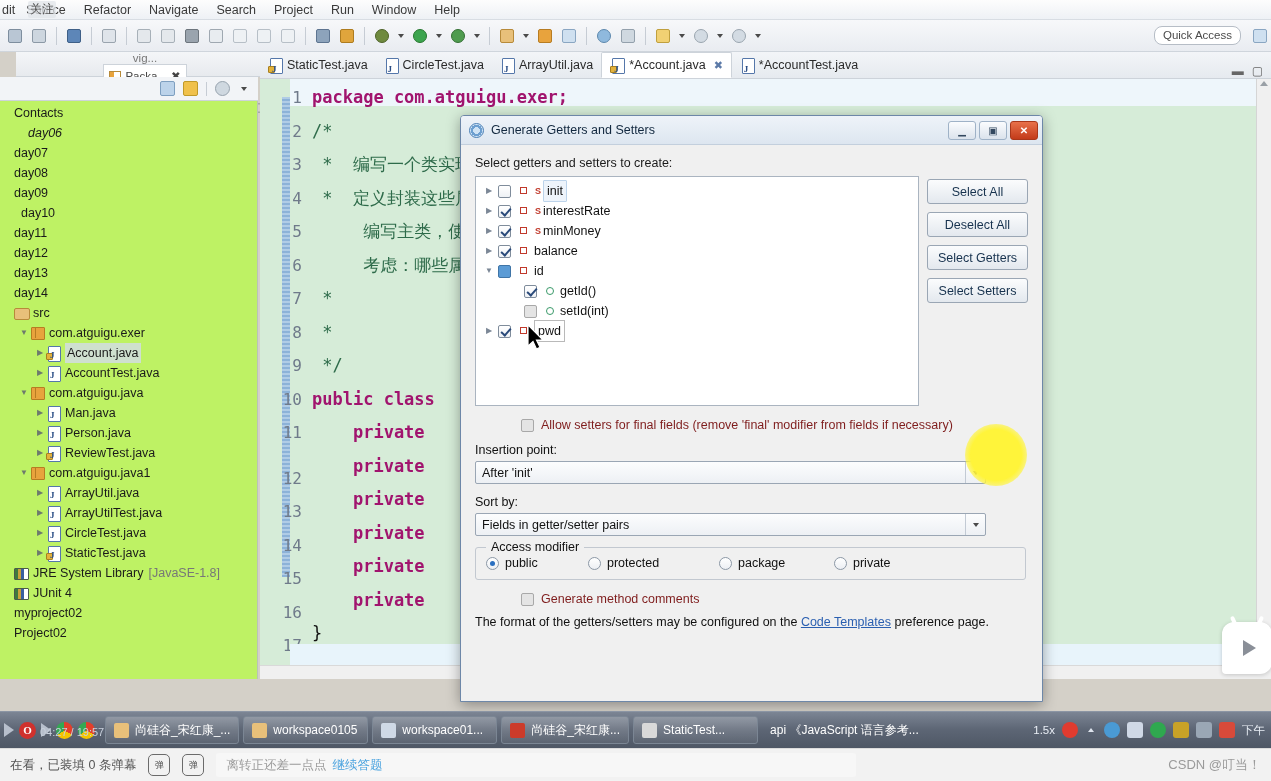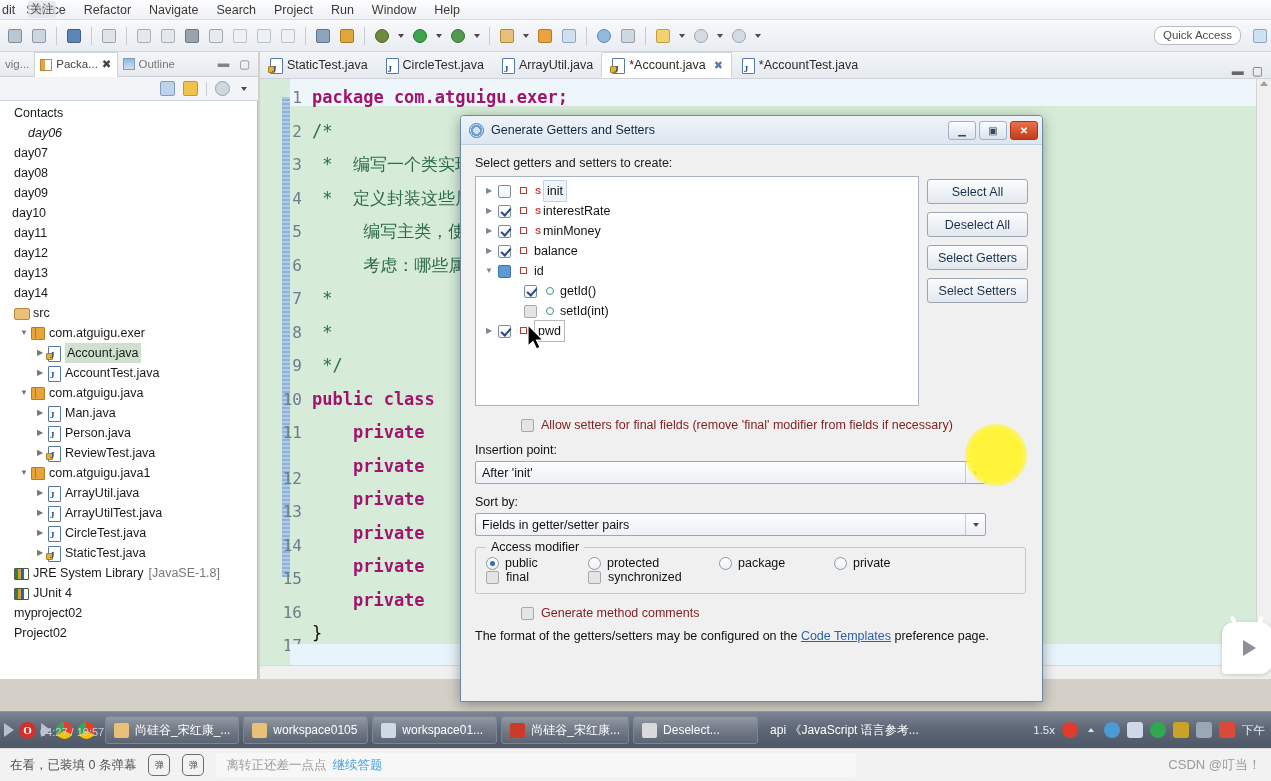--- a/index.html
+++ b/index.html
@@ -44,36 +44,37 @@
   .tbtn .sq { position:absolute; left:4px; top:4px; width:14px; height:14px; border-radius:2px;}
   .tri-dn { width:0;height:0;border-left:3.5px solid transparent;border-right:3.5px solid transparent;border-top:4px solid #4a4a4a; display:inline-block; margin:0 3px;}
   .quick-access {
     margin-left:auto; margin-right:6px;
     border:1px solid #b6bdc6; background:#fff; border-radius:8px;
     height:19px; line-height:17px; padding:0 8px; font-size:11.5px; color:#4a4a4a;
   }
 
   
   .left-tabs {
-    position:absolute; left:0; top:52px; width:258px; height:25px;
+    position:absolute; left:16px; top:52px; width:258px; height:25px;
     background: linear-gradient(#f4f6f8,#e7eaee);
     display:flex; align-items:center; font-size:11.5px; color:#444;
     border-bottom:1px solid #cdd3da;
+    flex-direction:column;
   }
   .left-tabs .tb { padding:0 5px; white-space:nowrap; display:flex; align-items:center; gap:4px;}
   .left-tabs .tb.active { background:#fff; border:1px solid #cdd3da; border-bottom:none; height:25px; line-height:23px;}
   .left-tabs .tb.dim { color:#777; }
   .left-toolrow {
     position:absolute; left:0; top:77px; width:258px; height:24px;
     background:#f2f4f7; border-bottom:1px solid #cdd3da;
     display:flex; align-items:center; justify-content:flex-end; gap:8px; padding-right:8px;
   }
   .left-tree {
     position:absolute; left:0; top:101px; width:258px; height:578px;
-    background:#ffffff;
+    background:#bef264;
     border-right:1px solid #b9c3b9;
     overflow:hidden;
     padding-top:2px;
   }
   .trow { height:20px; line-height:20px; display:flex; align-items:center; font-size:12.5px; color:#1a1a1a; white-space:nowrap;}
   .trow .arrow { width:12px; text-align:center; color:#6d7a6d; font-size:8px; }
   .trow .ico { width:15px; height:14px; margin-right:4px; display:inline-block; position:relative;}
   .trow .lbl.hl { background:#cfe0cf; padding:0 2px;}
   .jlib { color:#777; }
 
@@ -394,21 +395,21 @@
       <div class="trow" style="padding-left: 2px;">
         <span class="arrow"></span>
         <span style="width: 0px;"></span>
         <span class="lbl">day08</span>
       </div>
       <div class="trow" style="padding-left: 2px;">
         <span class="arrow"></span>
         <span style="width: 0px;"></span>
         <span class="lbl">day09</span>
       </div>
-      <div class="trow" style="padding-left: 0;">
+      <div class="trow" style="padding-left: 9px;">
         <span class="arrow"></span>
         <span style="width: 0px;"></span>
         <span class="lbl">day10</span>
       </div>
       <div class="trow" style="padding-left: 2px;">
         <span class="arrow"></span>
         <span style="width: 0px;"></span>
         <span class="lbl">day11</span>
       </div>
       <div class="trow" style="padding-left: 2px;">
@@ -712,30 +713,20 @@
           </span>
           <span class="ritem" style="width:115px;">
             <span class="radio"></span>
             <span>package</span>
           </span>
           <span class="ritem">
             <span class="radio"></span>
             <span>private</span>
           </span>
         </div>
-        <div class="radrow">
-          <span class="ritem" style="width:102px;">
-            <span class="cb gray"></span>
-            <span>final</span>
-          </span>
-          <span class="ritem">
-            <span class="cb gray"></span>
-            <span>synchronized</span>
-          </span>
-        </div>
       </div>
 
       <div class="row-chk">
         <span class="cb gray"></span>
         <span>Generate method comments</span>
       </div>
 
       <div class="footnote">
         <span>The format of the getters/setters may be configured on the </span><span class="lnk">Code Templates</span><span> preference page.</span>
       </div>
@@ -777,21 +768,21 @@
         <div class="tbitem">
           <span class="tbicon" style="background: rgb(207, 217, 230);"></span>
           <span>workspace01...</span>
         </div>
         <div class="tbitem">
           <span class="tbicon" style="background: rgb(204, 59, 42);"></span>
           <span>尚硅谷_宋红康...</span>
         </div>
         <div class="tbitem">
           <span class="tbicon" style="background: rgb(217, 217, 217);"></span>
-          <span>Deselect...</span>
+          <span>StaticTest...</span>
         </div>
       </div>
     <span class="tbitem" style="min-width:225px;background:transparent;border:none;">
       <span>api 《JavaScript 语言参考...</span>
     </span>
     <div class="tray">
       <span>1.5x</span>
       <span class="trayico" style="background:#e03b2f;border-radius:50%;"></span>
       <span class="tri-dn" style="border-top:none;border-bottom:4px solid #dfe5ee;"></span>
       <span class="trayico" style="background:#4a9ad4;border-radius:50%;"></span>

